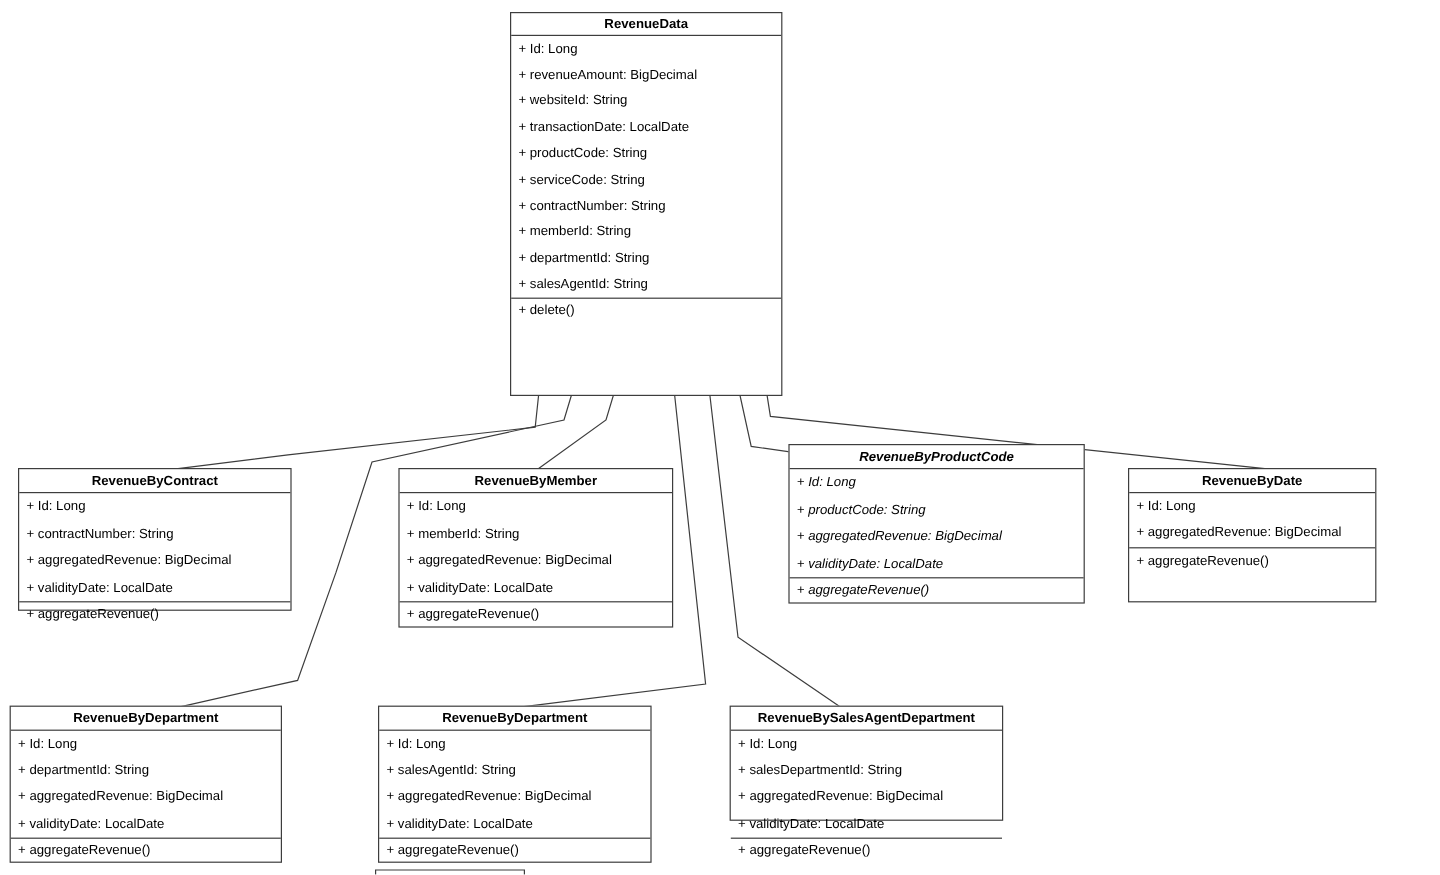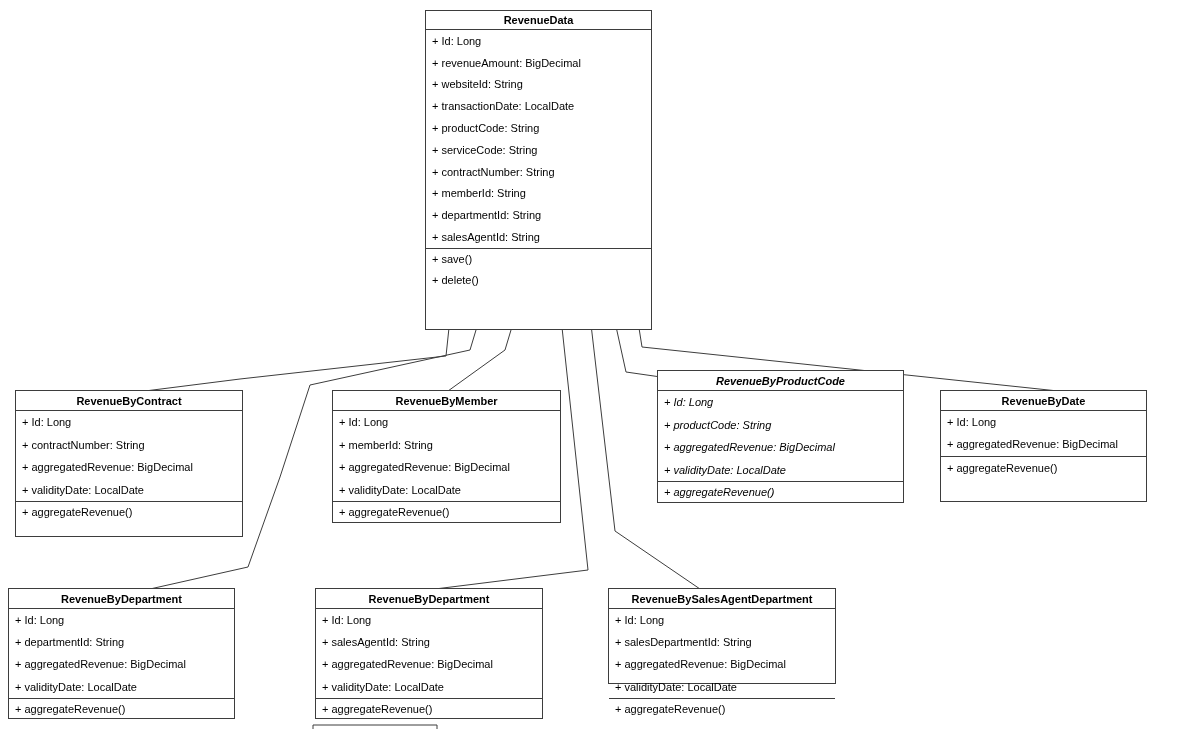--- a/index.html
+++ b/index.html
@@ -115,26 +115,25 @@
       <div class="row">+ websiteId: String</div>
       <div class="row">+ transactionDate: LocalDate</div>
       <div class="row">+ productCode: String</div>
       <div class="row">+ serviceCode: String</div>
       <div class="row">+ contractNumber: String</div>
       <div class="row">+ memberId: String</div>
       <div class="row">+ departmentId: String</div>
       <div class="row">+ salesAgentId: String</div>
     </div>
     <div class="uml-methods">
-      <div class="row">+ save()</div>
       <div class="row">+ delete()</div>
     </div>
   </div>
 
-  <div class="uml-class box-mid" style="left:15px; top:390px; width:228px; height:147px;">
+  <div class="uml-class box-mid" style="left:15px; top:390px; width:228px; height:119px;">
     <div class="uml-title">RevenueByContract</div>
     <div class="uml-attrs">
       <div class="row">+ Id: Long</div>
       <div class="row">+ contractNumber: String</div>
       <div class="row">+ aggregatedRevenue: BigDecimal</div>
       <div class="row">+ validityDate: LocalDate</div>
     </div>
     <div class="uml-methods">
       <div class="row">+ aggregateRevenue()</div>
     </div>

